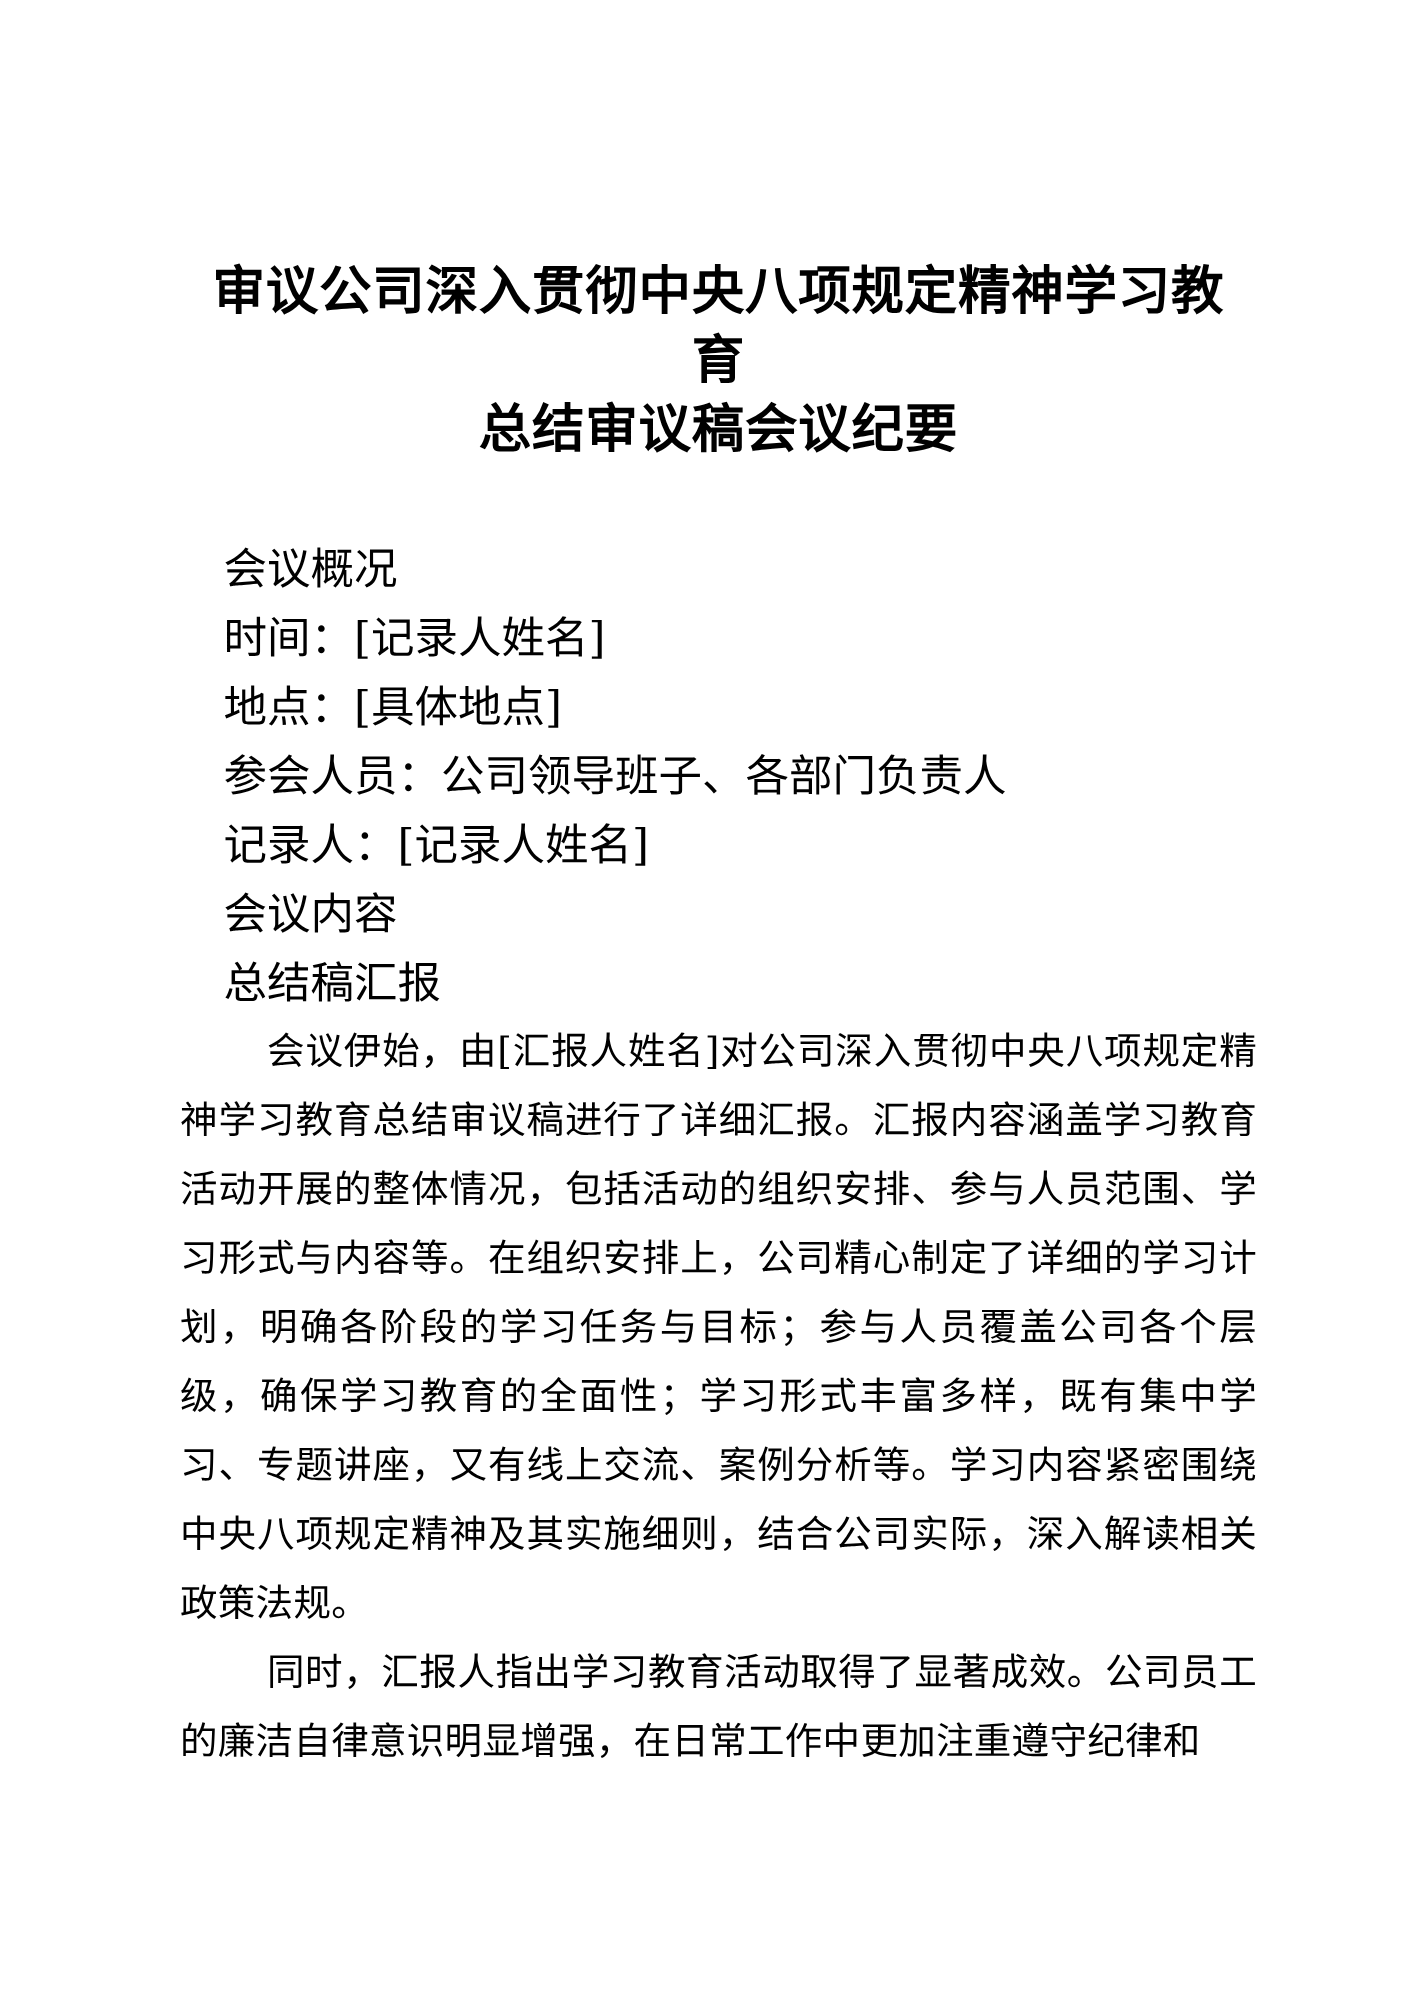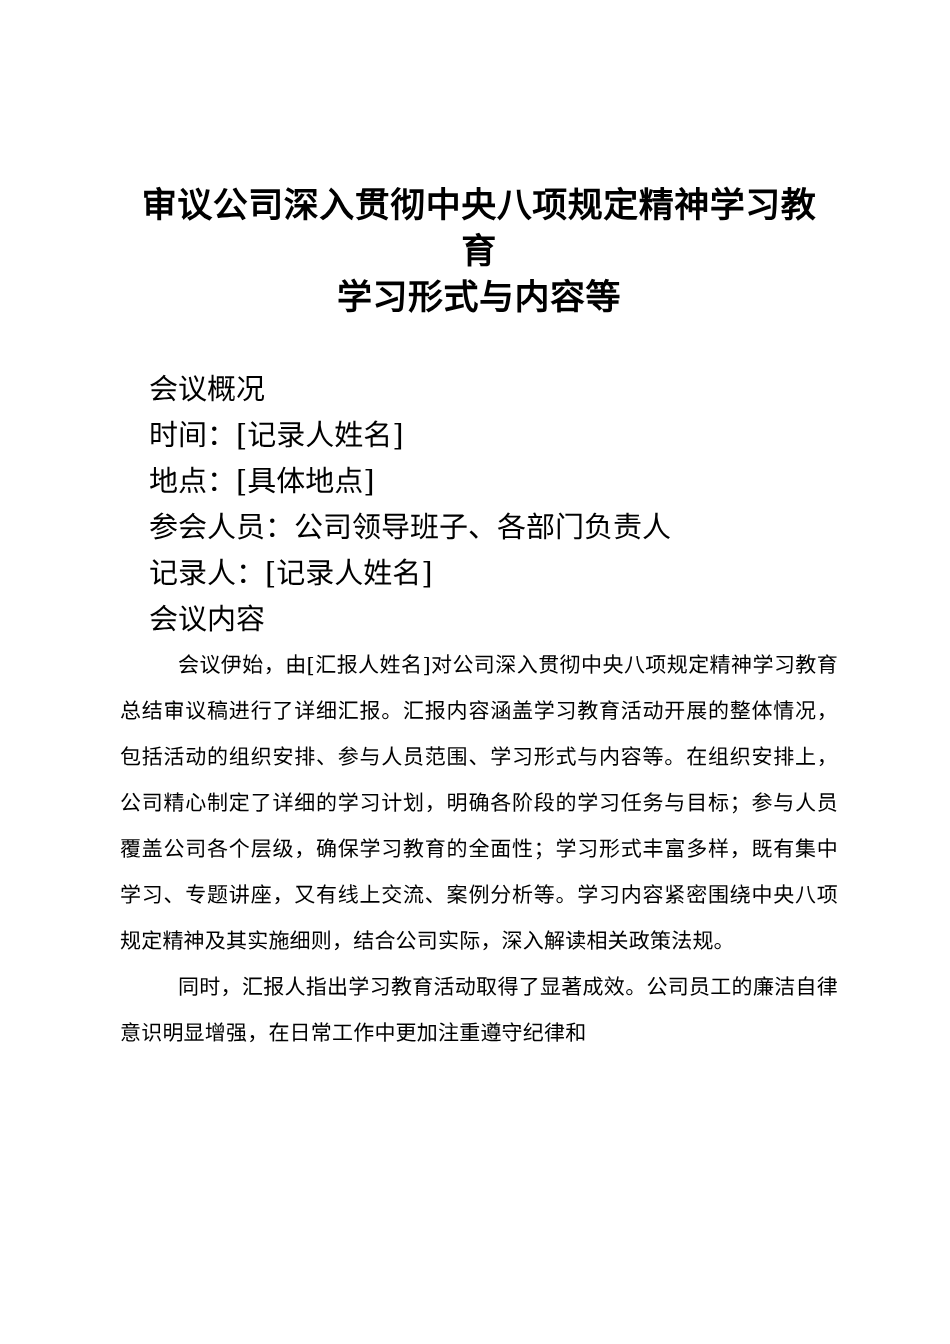--- a/index.html
+++ b/index.html
@@ -27,21 +27,21 @@
   }
 
   
   .doc-title {
     font-family: "DejaVu Sans", "Liberation Sans", sans-serif;
     font-weight: 700;
     font-size: 35px;
     line-height: 46px;
     text-align: center;
     letter-spacing: 0.5px;
-    margin: 16px;
+    margin: 6px;
     padding-top: 166px;
     padding-left: 120px;
     padding-right: 112px;
     color: #000000;
   }
 
   
   .body-block {
     margin-top: 46px;
     padding-left: 120px;
@@ -54,21 +54,21 @@
     font-size: 29px;
     line-height: 46px;
     margin: 0;
     text-indent: 29px;   
     white-space: nowrap;
     color: #000000;
   }
 
   .para {
     font-family: "DejaVu Serif", "Liberation Serif", serif;
-    font-size: 21px;
+    font-size: 25px;
     line-height: 46px;
     margin: 0;
     text-indent: 58px;   
     text-align: justify;
     text-justify: inter-ideograph;
     color: #000000;
     letter-spacing: 0.2px;
   }
 
   .para-clipped {
@@ -77,30 +77,31 @@
     overflow: hidden;
   }
 </style>
 </head>
 <body>
 
 <div class="page">
 
   <h1 class="doc-title">
     <span>审议公司深入贯彻中央八项规定精神学习教育</span><br>
-    <span>学习形式与内容等</span>
+    <span>总结审议稿会议纪要</span>
   </h1>
 
   <div class="body-block">
 
     <p class="meta-line">会议概况</p>
     <p class="meta-line">时间：[记录人姓名]</p>
     <p class="meta-line">地点：[具体地点]</p>
     <p class="meta-line">参会人员：公司领导班子、各部门负责人</p>
     <p class="meta-line">记录人：[记录人姓名]</p>
     <p class="meta-line">会议内容</p>
+    <p class="meta-line">总结稿汇报</p>
 
     <p class="para">会议伊始，由[汇报人姓名]对公司深入贯彻中央八项规定精神学习教育总结审议稿进行了详细汇报。汇报内容涵盖学习教育活动开展的整体情况，包括活动的组织安排、参与人员范围、学习形式与内容等。在组织安排上，公司精心制定了详细的学习计划，明确各阶段的学习任务与目标；参与人员覆盖公司各个层级，确保学习教育的全面性；学习形式丰富多样，既有集中学习、专题讲座，又有线上交流、案例分析等。学习内容紧密围绕中央八项规定精神及其实施细则，结合公司实际，深入解读相关政策法规。</p>
     <p class="para para-clipped">同时，汇报人指出学习教育活动取得了显著成效。公司员工的廉洁自律意识明显增强，在日常工作中更加注重遵守纪律和</p>
 
   </div>
 
 </div>
 
 </body></html>

